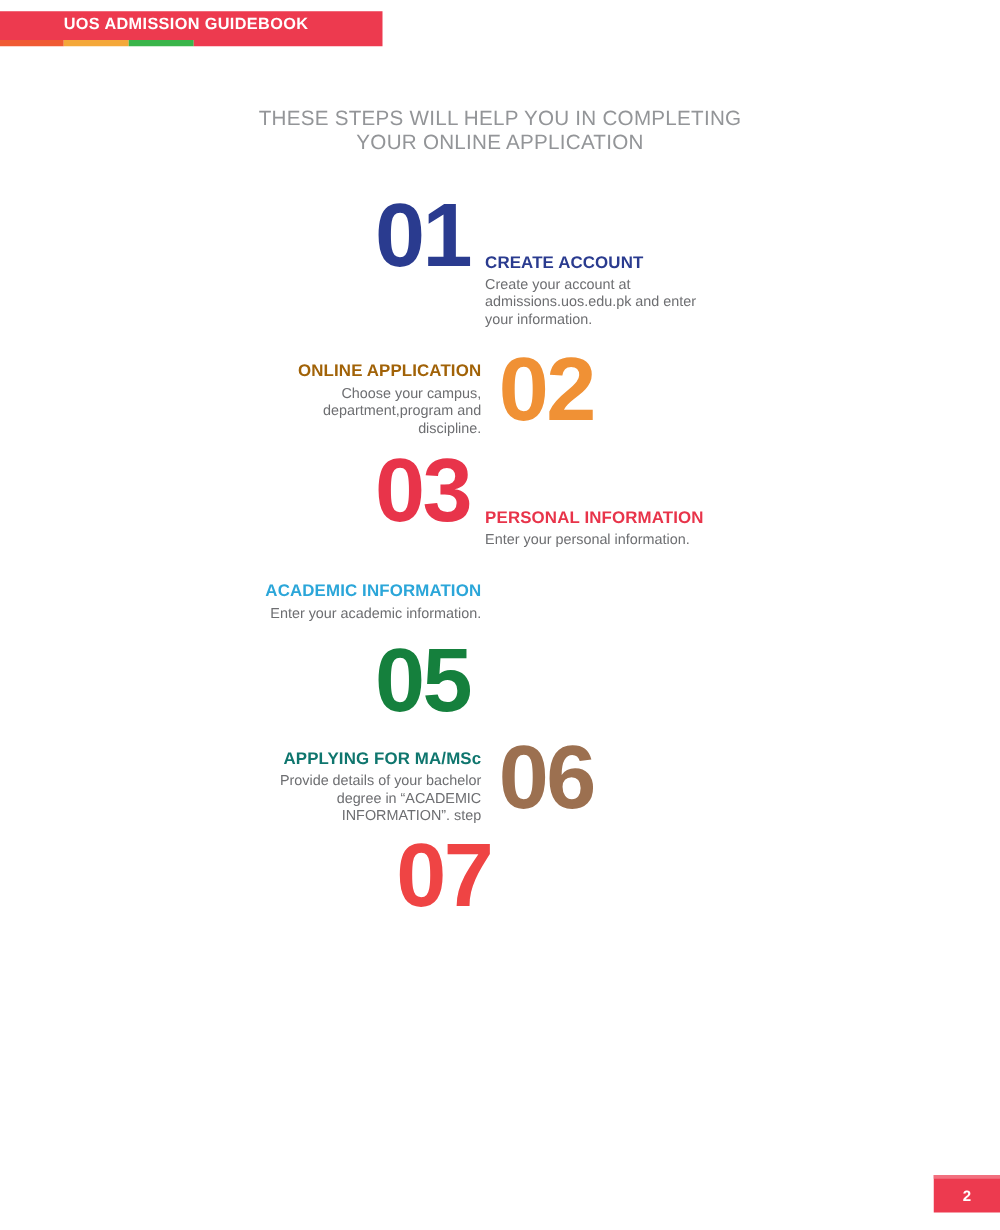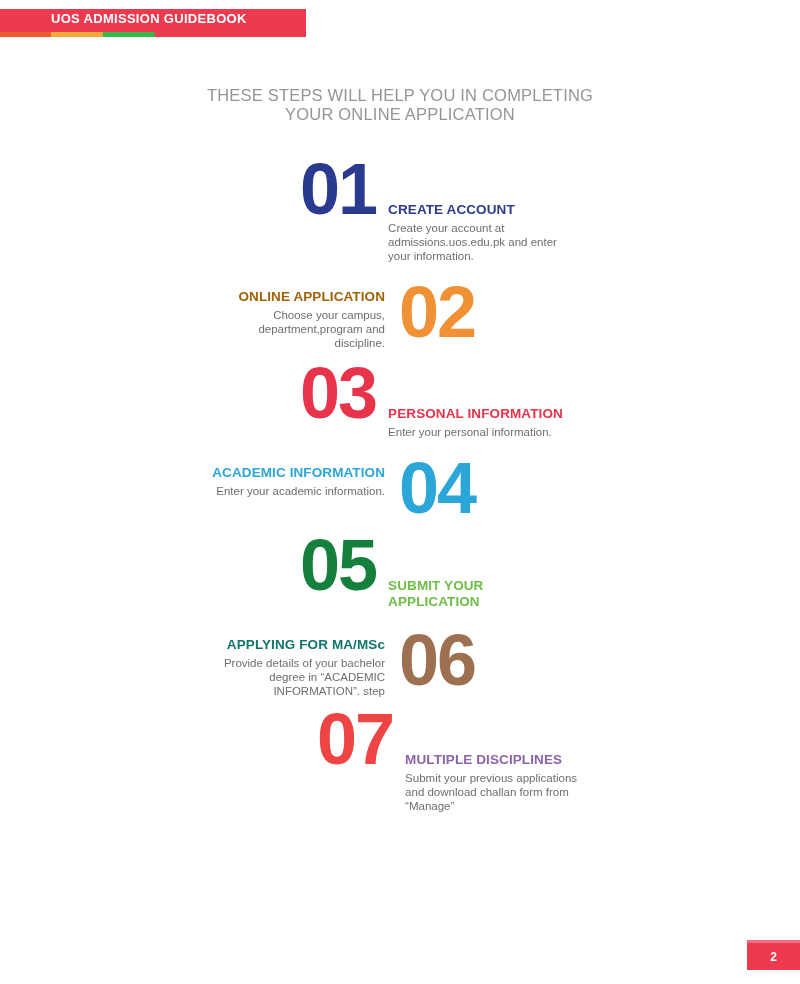--- a/index.html
+++ b/index.html
@@ -183,45 +183,39 @@
 
   <div class="step s03 num-left">
     <div class="num" style="color: rgb(232, 52, 74);">03</div>
     <div class="body">
       <div class="title" style="color: rgb(232, 52, 74);">PERSONAL INFORMATION</div>
       <div class="desc">Enter your personal information.</div>
     </div>
   </div>
 
   <div class="step s04 num-right">
-    <div class="num" style="color: rgb(43, 166, 217);">04</div>
     <div class="body">
       <div class="title" style="color: rgb(43, 166, 217);">ACADEMIC INFORMATION</div>
       <div class="desc">Enter your academic information.</div>
     </div>
   </div>
 
   <div class="step s05 num-left">
     <div class="num" style="color: #15803d;">05</div>
     <div class="body">
-      <div class="title" style="color: rgb(108, 190, 69);">SUBMIT YOUR APPLICATION</div>
     </div>
   </div>
 
   <div class="step s06 num-right">
     <div class="num" style="color: rgb(156, 112, 80);">06</div>
     <div class="body">
       <div class="title" style="color: #0f766e;">APPLYING FOR MA/MSc</div>
       <div class="desc">Provide details of your bachelor degree in “ACADEMIC INFORMATION”. step</div>
     </div>
   </div>
 
   <div class="step s07 num-left">
     <div class="num" style="color: #ef4444; margin-left: 17px;">07</div>
-    <div class="body">
-      <div class="title" style="color: rgb(139, 99, 171);">MULTIPLE DISCIPLINES</div>
-      <div class="desc">Submit your previous applications and download challan form from “Manage”</div>
-    </div>
   </div>
 
 </div>
 
 <div class="page-badge" style="background: rgb(237, 58, 79);">2</div>
 
 </body></html>

